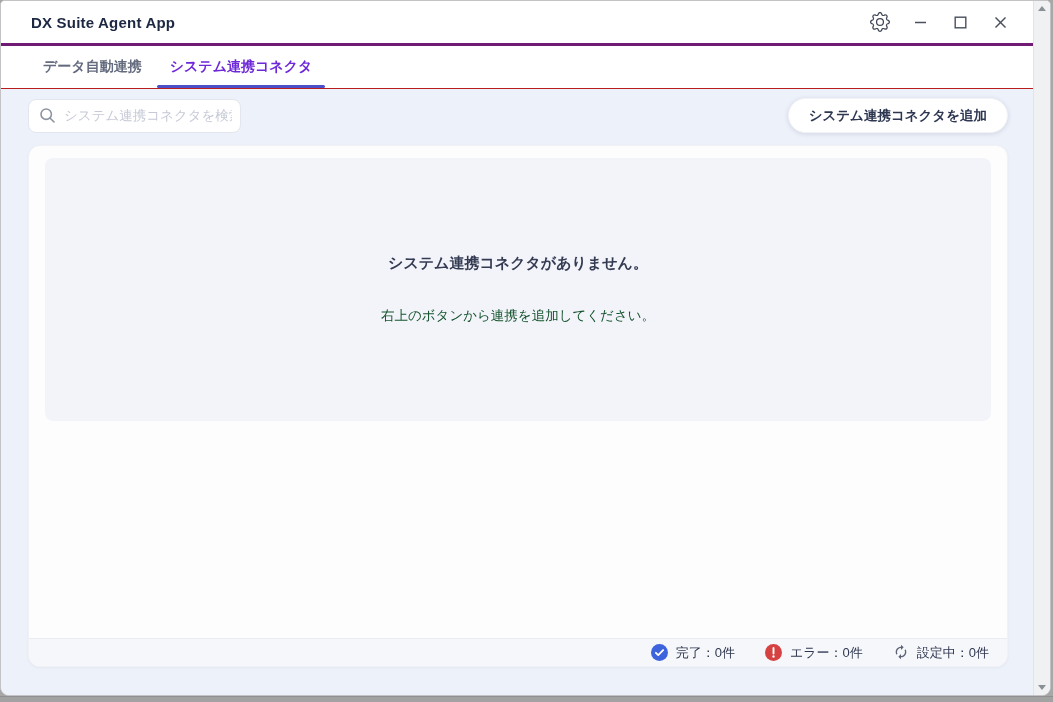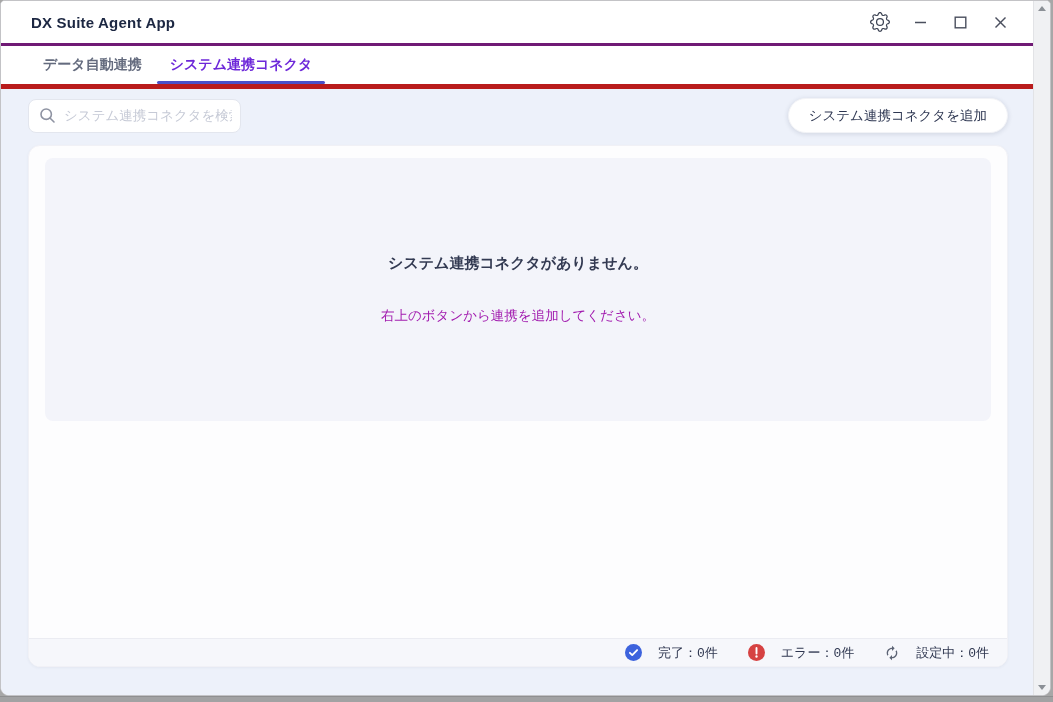--- a/index.html
+++ b/index.html
@@ -32,21 +32,21 @@
   .controls { margin-left:auto; display:flex; align-items:center; gap:10px; }
   .ctl {
     width:30px; height:30px; border:none; background:transparent; cursor:pointer;
     display:flex; align-items:center; justify-content:center; color:#3f4656; border-radius:4px;
   }
 
   
   .tabbar {
     height:43px; flex:0 0 43px;
     background:#ffffff;
-    border-bottom:5px solid #b91c1c;
+    border-bottom:1px solid #b91c1c;
     display:flex; align-items:stretch;
     padding-left:28px;
   }
   .tab {
     position:relative;
     display:flex; align-items:center;
     padding:0 14px;
     font-size:14px; font-weight:600;
     color:#646b7e; cursor:pointer;
   }
@@ -66,21 +66,21 @@
   }
   .search-box svg { flex:0 0 auto; }
   .search-box input {
     flex:1; min-width:0; border:none; outline:none; background:transparent;
     font-family:inherit; font-size:13.5px; color:#3a4257; padding:0 8px;
   }
   .search-box input::placeholder { color:#c6cad6; }
   .add-btn {
     height:35px; padding:0 20px;
     background:#ffffff; border:1px solid #f2f3f7; border-radius:18px;
-    font-family:inherit; font-size:13.5px; font-weight:400; color:#2e3752;
+    font-family:inherit; font-size:13.5px; font-weight:700; color:#2e3752;
     box-shadow:0 1px 5px rgba(30,40,70,.14);
     cursor:pointer; white-space:nowrap;
   }
 
   
   .card {
     margin-top:12px; height:522px; flex:0 0 522px;
     background:#fdfdfe;
     border:1px solid #f1f1f6;
     border-radius:12px;
@@ -88,29 +88,29 @@
     overflow:hidden;
     display:flex; flex-direction:column;
   }
   .empty-panel {
     margin:12px 16px 0 16px; height:263px; flex:0 0 263px;
     background:#f3f4fa; border-radius:8px;
     display:flex; flex-direction:column; align-items:center; justify-content:center;
     gap:14px;
   }
   .empty-title { font-size:15px; font-weight:700; color:#333a52; }
-  .empty-sub { font-size:13.5px; color:#a21caf;margin-top:20px; }
+  .empty-sub { font-size:13.5px; color:#14532d;margin-top:20px; }
   .card-spacer { flex:1; }
   .card-footer {
     height:28px; flex:0 0 28px;
     background:#f6f7fb; border-top:1px solid #ebecf2;
     display:flex; align-items:center; justify-content:flex-end;
     gap:30px; padding-right:18px;
   }
-  .status-item { display:flex; align-items:center; gap:16px;font-family:Liberation Mono, monospace; }
+  .status-item { display:flex; gap:8px; }
   .status-item span { font-size:13px; font-weight:500; color:#2f3750; }
 
   
   .scrollbar {
     width:17px; flex:0 0 17px;
     background:#f0f1f3; border-left:1px solid #e2e3e6;
     display:flex; flex-direction:column; justify-content:space-between; align-items:center;
     padding:5px 0; cursor:default;
   }
   .sb-arrow { width:0; height:0; border-left:4px solid transparent; border-right:4px solid transparent; }

